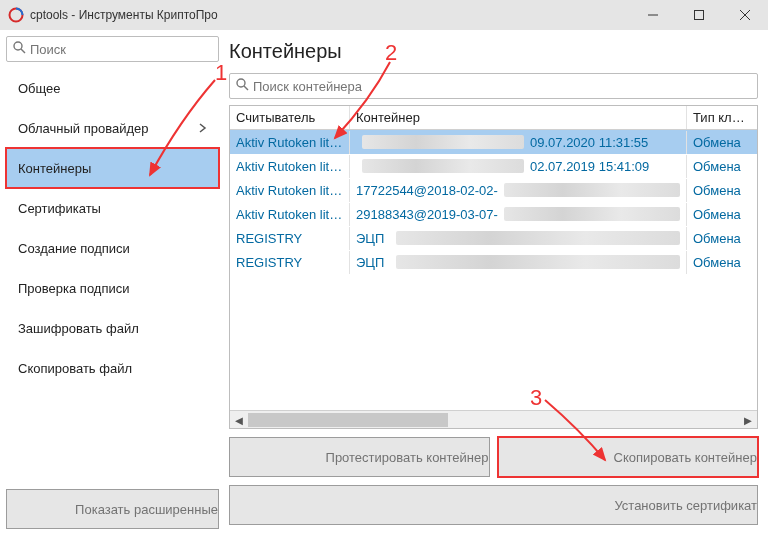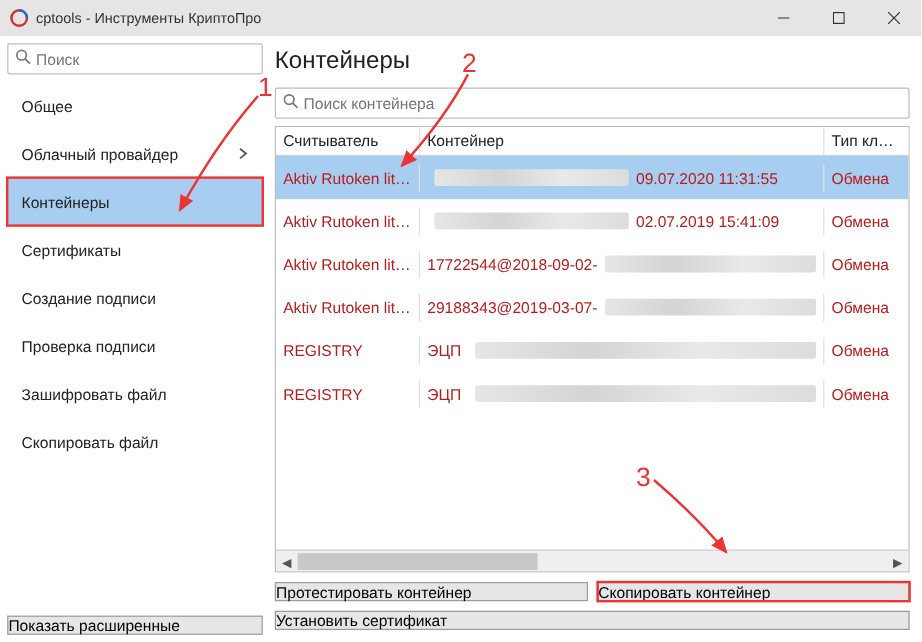--- a/index.html
+++ b/index.html
@@ -12,34 +12,34 @@
   .winbtn { width: 46px; height: 30px; display: flex; align-items: center; justify-content: center; color: #333; }
 
   .body { display: flex; height: 505px; }
   .sidebar { width: 225px; padding: 6px; display: flex; flex-direction: column; gap: 0; }
   .search { display: flex; align-items: center; border: 1px solid #bdbdbd; border-radius: 2px; height: 26px; padding: 0 6px; background: #fff; gap: 4px; }
   .search input { border: none; outline: none; flex: 1; background: transparent; font-size: 13px; color: #555; }
   .navlist { margin-top: 6px; flex: 1; }
   .navitem { height: 40px; display: flex; align-items: center; padding: 0 12px; color: #222; position: relative; cursor: default; }
   .navitem.selected { background: #a7cdf0; }
   .navitem.highlight { outline: 2px solid #e33; outline-offset: -1px; }
-  .btn { height: 16px; border: 1px solid #9c9c9c; background: #e6e6e6; display: flex; align-items: center; justify-content: flex-start; cursor: default; color: #000000; }
+  .btn { height: 40px; border: 1px solid #9c9c9c; background: #e6e6e6; display: flex; align-items: center; justify-content: flex-end; cursor: default; color: #737373; }
 
   .main { flex: 1; padding: 6px 10px 10px 4px; display: flex; flex-direction: column; position: relative; }
   h1.page-title { font-size: 20px; font-weight: 400; color: #222; margin: 4px 0 10px 0; }
   .container-search { margin-bottom: 6px; }
   .tablewrap { border: 1px solid #bdbdbd; flex: 1; display: flex; flex-direction: column; min-height: 0; position: relative; }
   .thead { display: flex; border-bottom: 1px solid #d0d0d0; background: #fff; font-weight: 400; color: #222; }
   .th, .td { padding: 4px 6px; overflow: hidden; white-space: nowrap; text-overflow: ellipsis; }
   .col-reader { width: 120px; border-right: 1px solid #e2e2e2; }
   .col-container { flex: 1; border-right: 1px solid #e2e2e2; display: flex; gap: 6px; }
   .col-date { width: 150px; text-align: left; }
   .col-type { width: 70px; }
   .tbody { flex: 1; overflow: hidden; }
-  .trow { display: flex; height: 36px; align-items: center; color: #b91c1c; }
+  .trow { display: flex; height: 24px; align-items: center; color: #0369a1; }
   .trow.selected { background: #a7cdf0; }
   .obscured { background: linear-gradient(90deg,#e6e6e6,#d4d4d4,#e9e9e9,#dcdcdc); color: transparent; border-radius: 2px; height: 14px; flex: 1; }
   .hscroll { height: 18px; background: #efefef; border-top: 1px solid #d0d0d0; position: relative; }
   .hscroll .arrow { position: absolute; top: 0; width: 18px; height: 18px; display: flex; align-items: center; justify-content: center; color: #555; }
   .hscroll .arrow.left { left: 0; }
   .hscroll .arrow.right { right: 0; }
   .hscroll .thumb { position: absolute; left: 18px; top: 2px; height: 14px; width: 200px; background: #c8c8c8; }
 
   .btnrow { display: flex; gap: 8px; margin-top: 8px; }
   .btnrow .btn { flex: 1; }
@@ -161,21 +161,21 @@
           <div class="td col-container">
             <span></span>
               <span class="obscured"></span>
             <span class="col-date">02.07.2019 15:41:09</span>
           </div>
           <div class="td col-type">Обмена</div>
         </div>
         <div class="trow">
           <div class="td col-reader">Aktiv Rutoken lite 0</div>
           <div class="td col-container">
-            <span>17722544@2018-09-02-</span>
+            <span>17722544@2018-02-02-</span>
               <span class="obscured"></span>
           </div>
           <div class="td col-type">Обмена</div>
         </div>
         <div class="trow">
           <div class="td col-reader">Aktiv Rutoken lite 0</div>
           <div class="td col-container">
             <span>29188343@2019-03-07-</span>
               <span class="obscured"></span>
           </div>

